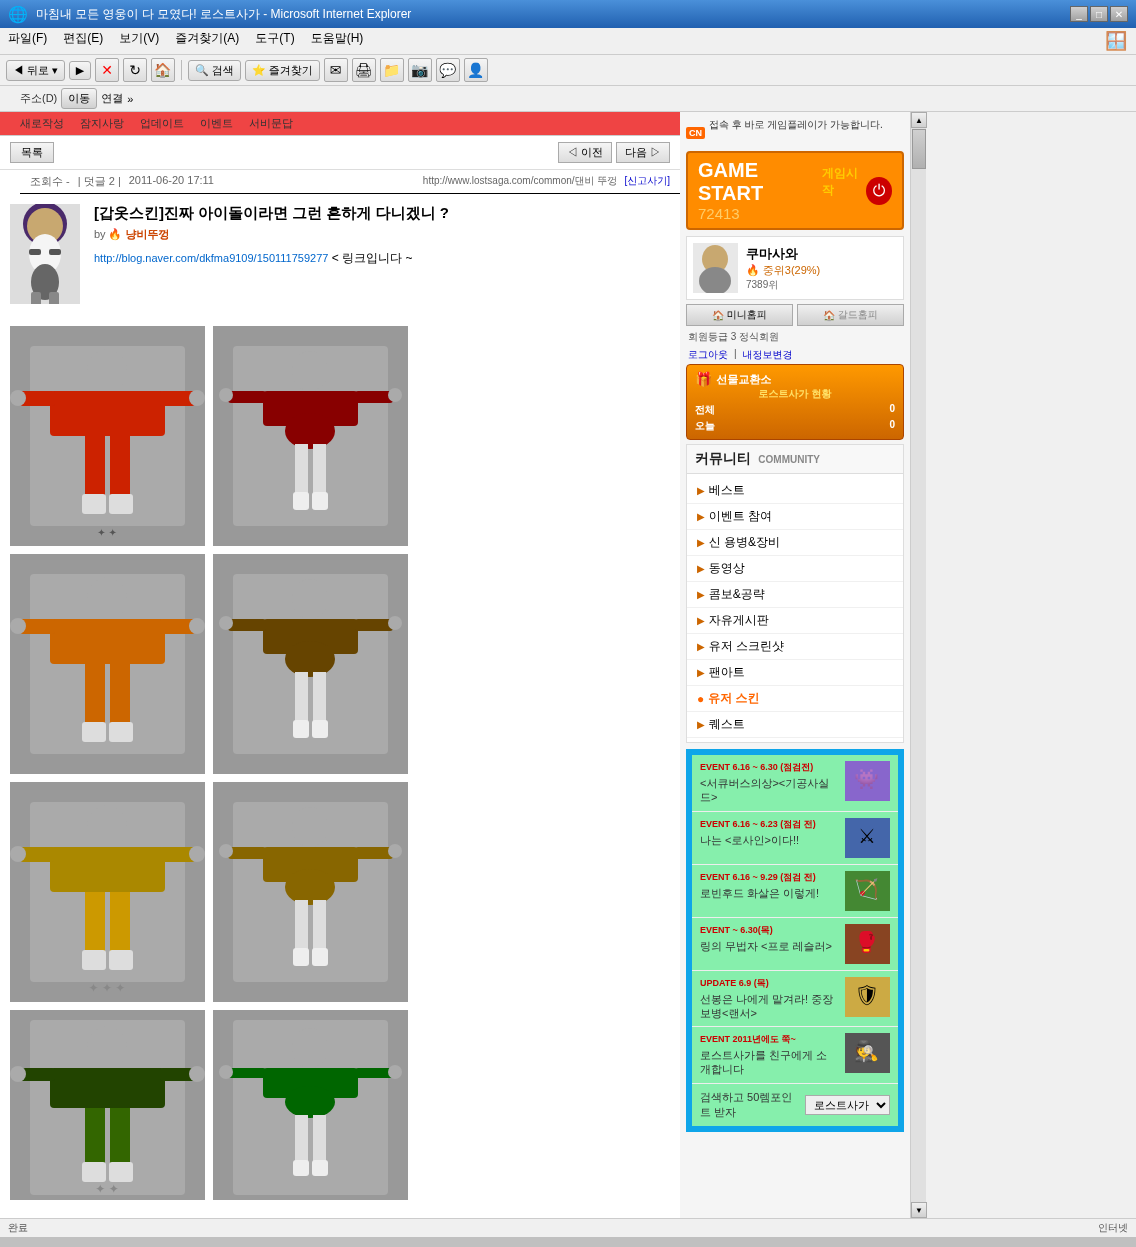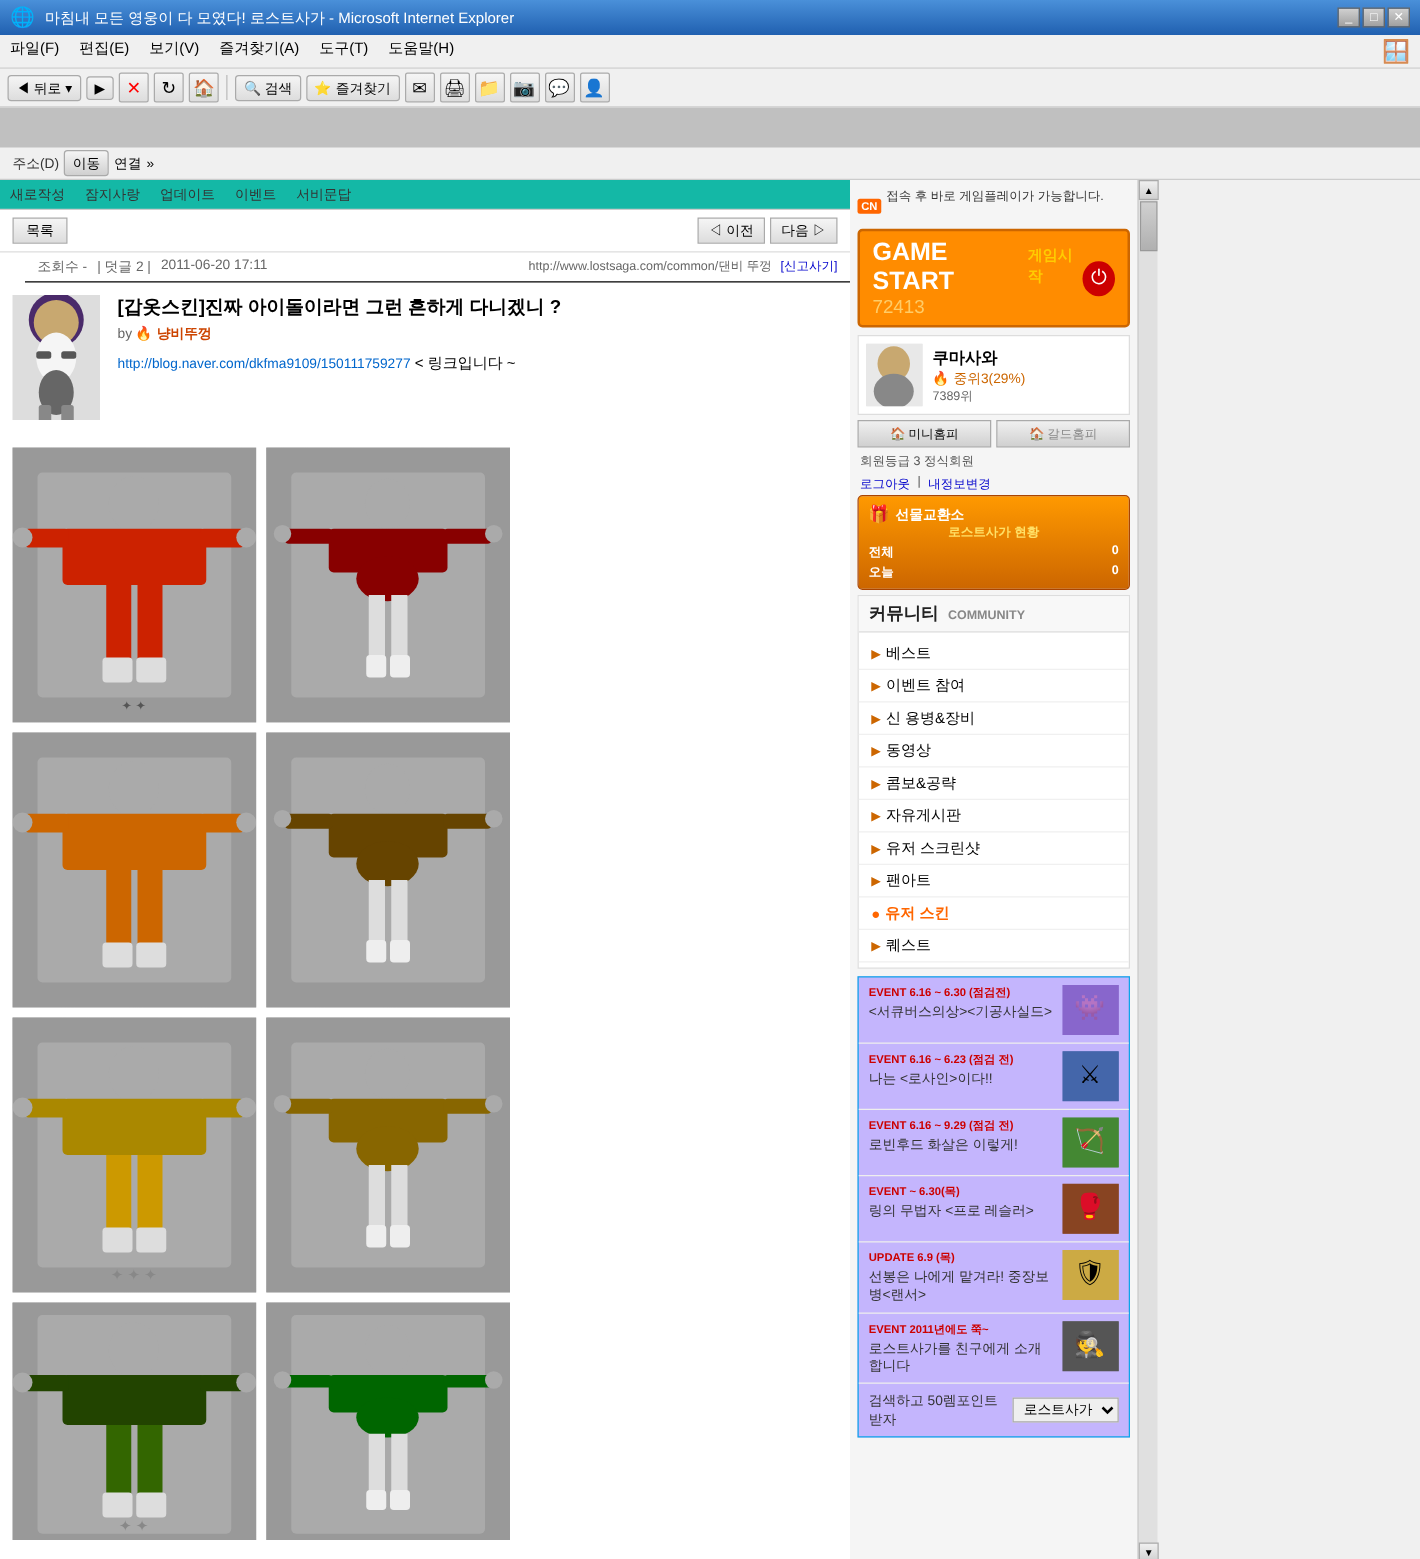--- a/index.html
+++ b/index.html
@@ -54,24 +54,23 @@
       width: 24px; height: 24px;
       background: linear-gradient(to bottom, #f5f5f5, #ddd);
       border: 1px solid #aaa;
       border-radius: 2px;
       display: flex; align-items: center; justify-content: center;
       font-size: 14px;
       cursor: pointer;
     }
     .address-bar {
       background: #f0f0f0;
-      padding: 2px 10px;
+      padding: 2px 20px;
       display: flex; align-items: center; gap: 4px;
       border-bottom: 1px solid #ccc;
-      margin-top: 32px;
     }
     .address-label { font-size: 11px; color: #333; }
     .address-input {
       flex: 1;
       padding: 2px 4px;
       border: 2px inset #999;
       font-size: 11px;
       background: white;
     }
 
@@ -83,23 +82,23 @@
     }
 
     .main-content {
       flex: 1;
       background: white;
       padding: 0;
       max-width: 680px;
     }
 
     .sub-nav {
-      background: #14b8a6;
+      background: #ef4444;
       border-bottom: 1px solid #ccc;
-      padding: 4px 8px;
+      padding: 4px 20px;
       display: flex; gap: 16px;
       font-size: 11px;
     }
     .sub-nav a { color: #333; text-decoration: none; }
 
     .post-nav {
       padding: 6px 10px;
       display: flex; justify-content: space-between; align-items: center;
       border-bottom: 1px solid #ddd;
     }
@@ -284,21 +283,21 @@
       padding: 4px 10px;
       font-size: 12px;
       cursor: pointer;
       display: flex; align-items: center; gap: 4px;
       border-bottom: 1px solid #f0f0f0;
     }
     .comm-item.active { color: #ff6600; font-weight: bold; }
     .comm-arrow { color: #cc6600; font-size: 10px; }
     .comm-arrow-orange { color: #ff6600; font-size: 12px; }
 
-    .events-section { background: #c4b5fd; border: 1px solid #0ea5e9; }
+    .events-section { background: #86efac; border: 6px solid #0ea5e9; }
     .event-item {
       display: flex;
       padding: 6px 8px;
       border-bottom: 1px solid #eee;
       gap: 8px;
       align-items: flex-start;
     }
     .event-text { flex: 1; font-size: 11px; }
     .event-tag { font-size: 9px; font-weight: bold; color: #cc0000; display: block; margin-bottom: 2px; }
     .event-title { font-size: 11px; color: #333; line-height: 1.3; }

